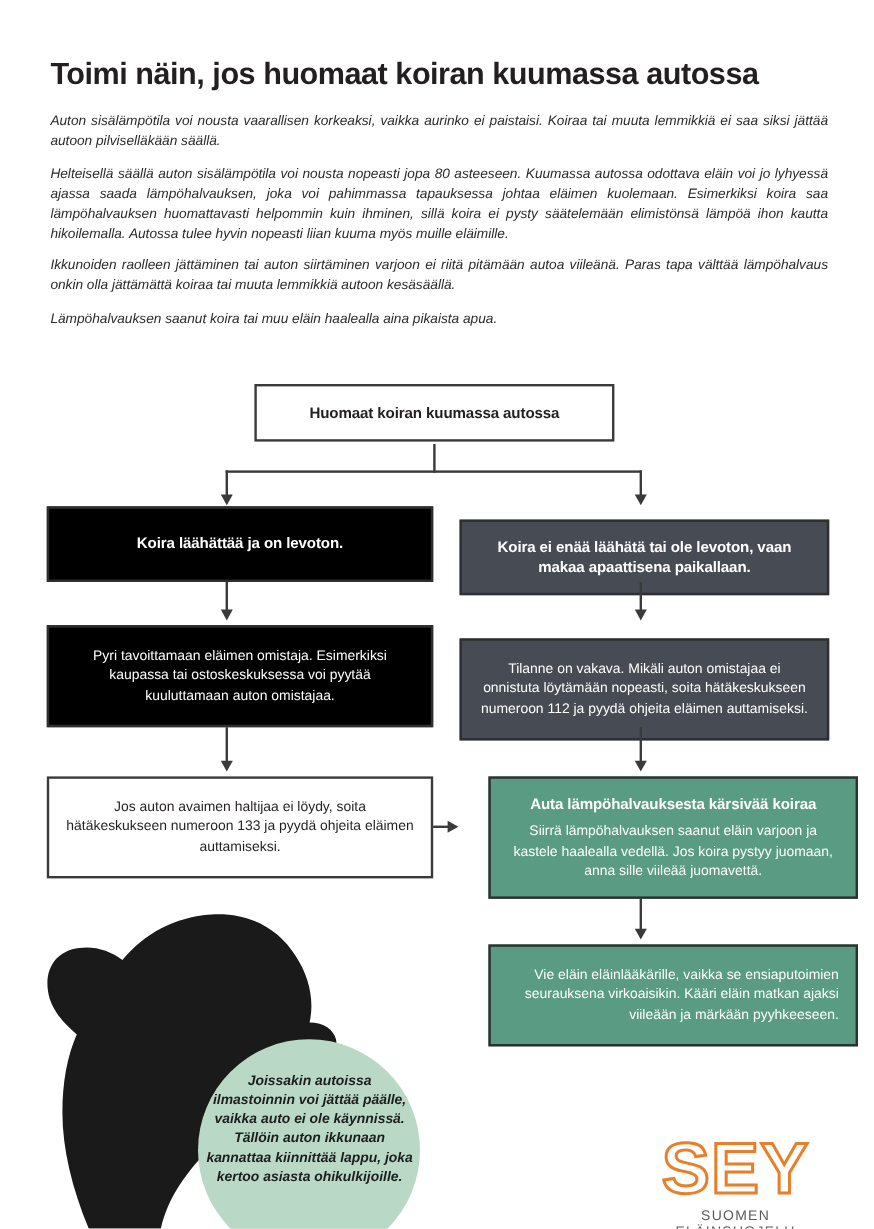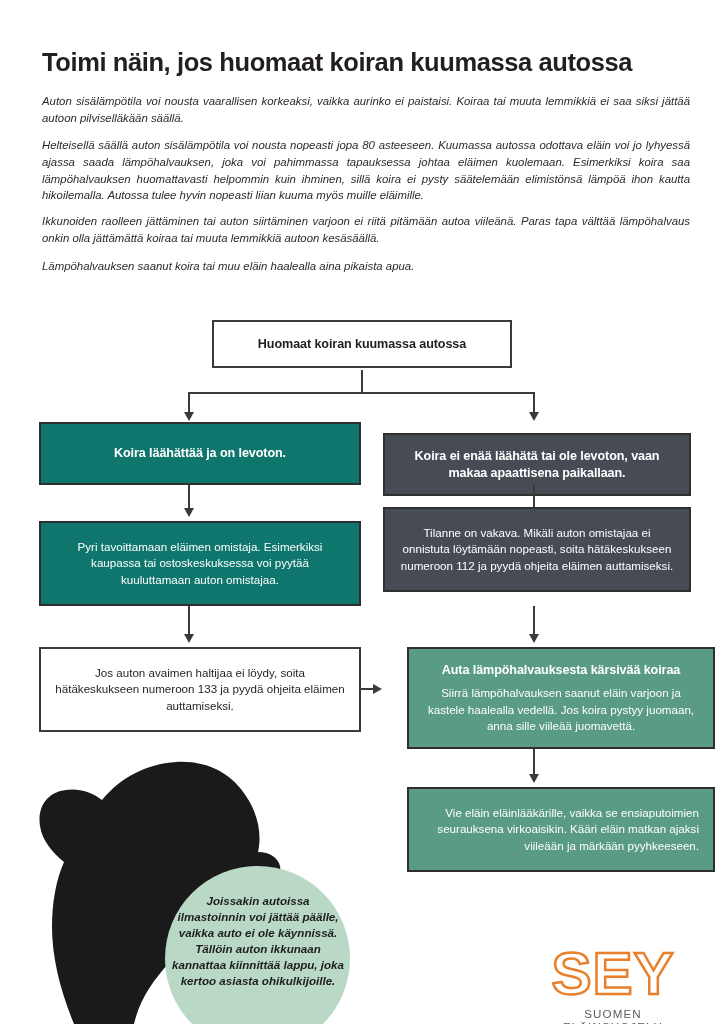--- a/index.html
+++ b/index.html
@@ -63,30 +63,30 @@
     line-height: 1.32;
     letter-spacing: -0.1px;
   }
   .node .body {
     font-size: 11.6px;
     line-height: 1.42;
   }
   .node .title + .body { margin-top: 7px; }
 
   .node.white  { background: #ffffff; color: #231f20; }
-  .node.orange { background: #0f766e; color: #ffffff; border-color: #2f2f2f; }
+  .node.orange { background: #000000; color: #ffffff; border-color: #2f2f2f; }
   .node.dark   { background: #474b54; color: #ffffff; border-color: #2f2f2f; margin-top: 11px; }
   .node.green  { background: #5a9b83; color: #ffffff; border-color: #2f2f2f; margin-left: 24px; }
 
   
   #node-start    { left: 212px; top: 320px; width: 300px; height: 48px; }
   #node-left-1   { left: 39px;  top: 422px; width: 322px; height: 63px; }
   #node-right-1  { left: 383px; top: 422px; width: 308px; height: 63px; }
   #node-left-2   { left: 39px;  top: 521px; width: 322px; height: 85px; }
-  #node-right-2  { left: 383px; top: 496px; width: 308px; height: 85px; }
+  #node-right-2  { left: 383px; top: 521px; width: 308px; height: 85px; }
   #node-left-3   { left: 39px;  top: 647px; width: 322px; height: 85px; }
   #node-right-3  { left: 383px; top: 647px; width: 308px; height: 102px; }
   #node-right-4  { left: 383px; top: 787px; width: 308px; height: 85px; text-align: right; }
 
   
   .conn { position: absolute; background: #3a3a3a; }
   .conn.v { width: 2px; }
   .conn.h { height: 2px; }
   .arrow-head {
     position: absolute;

